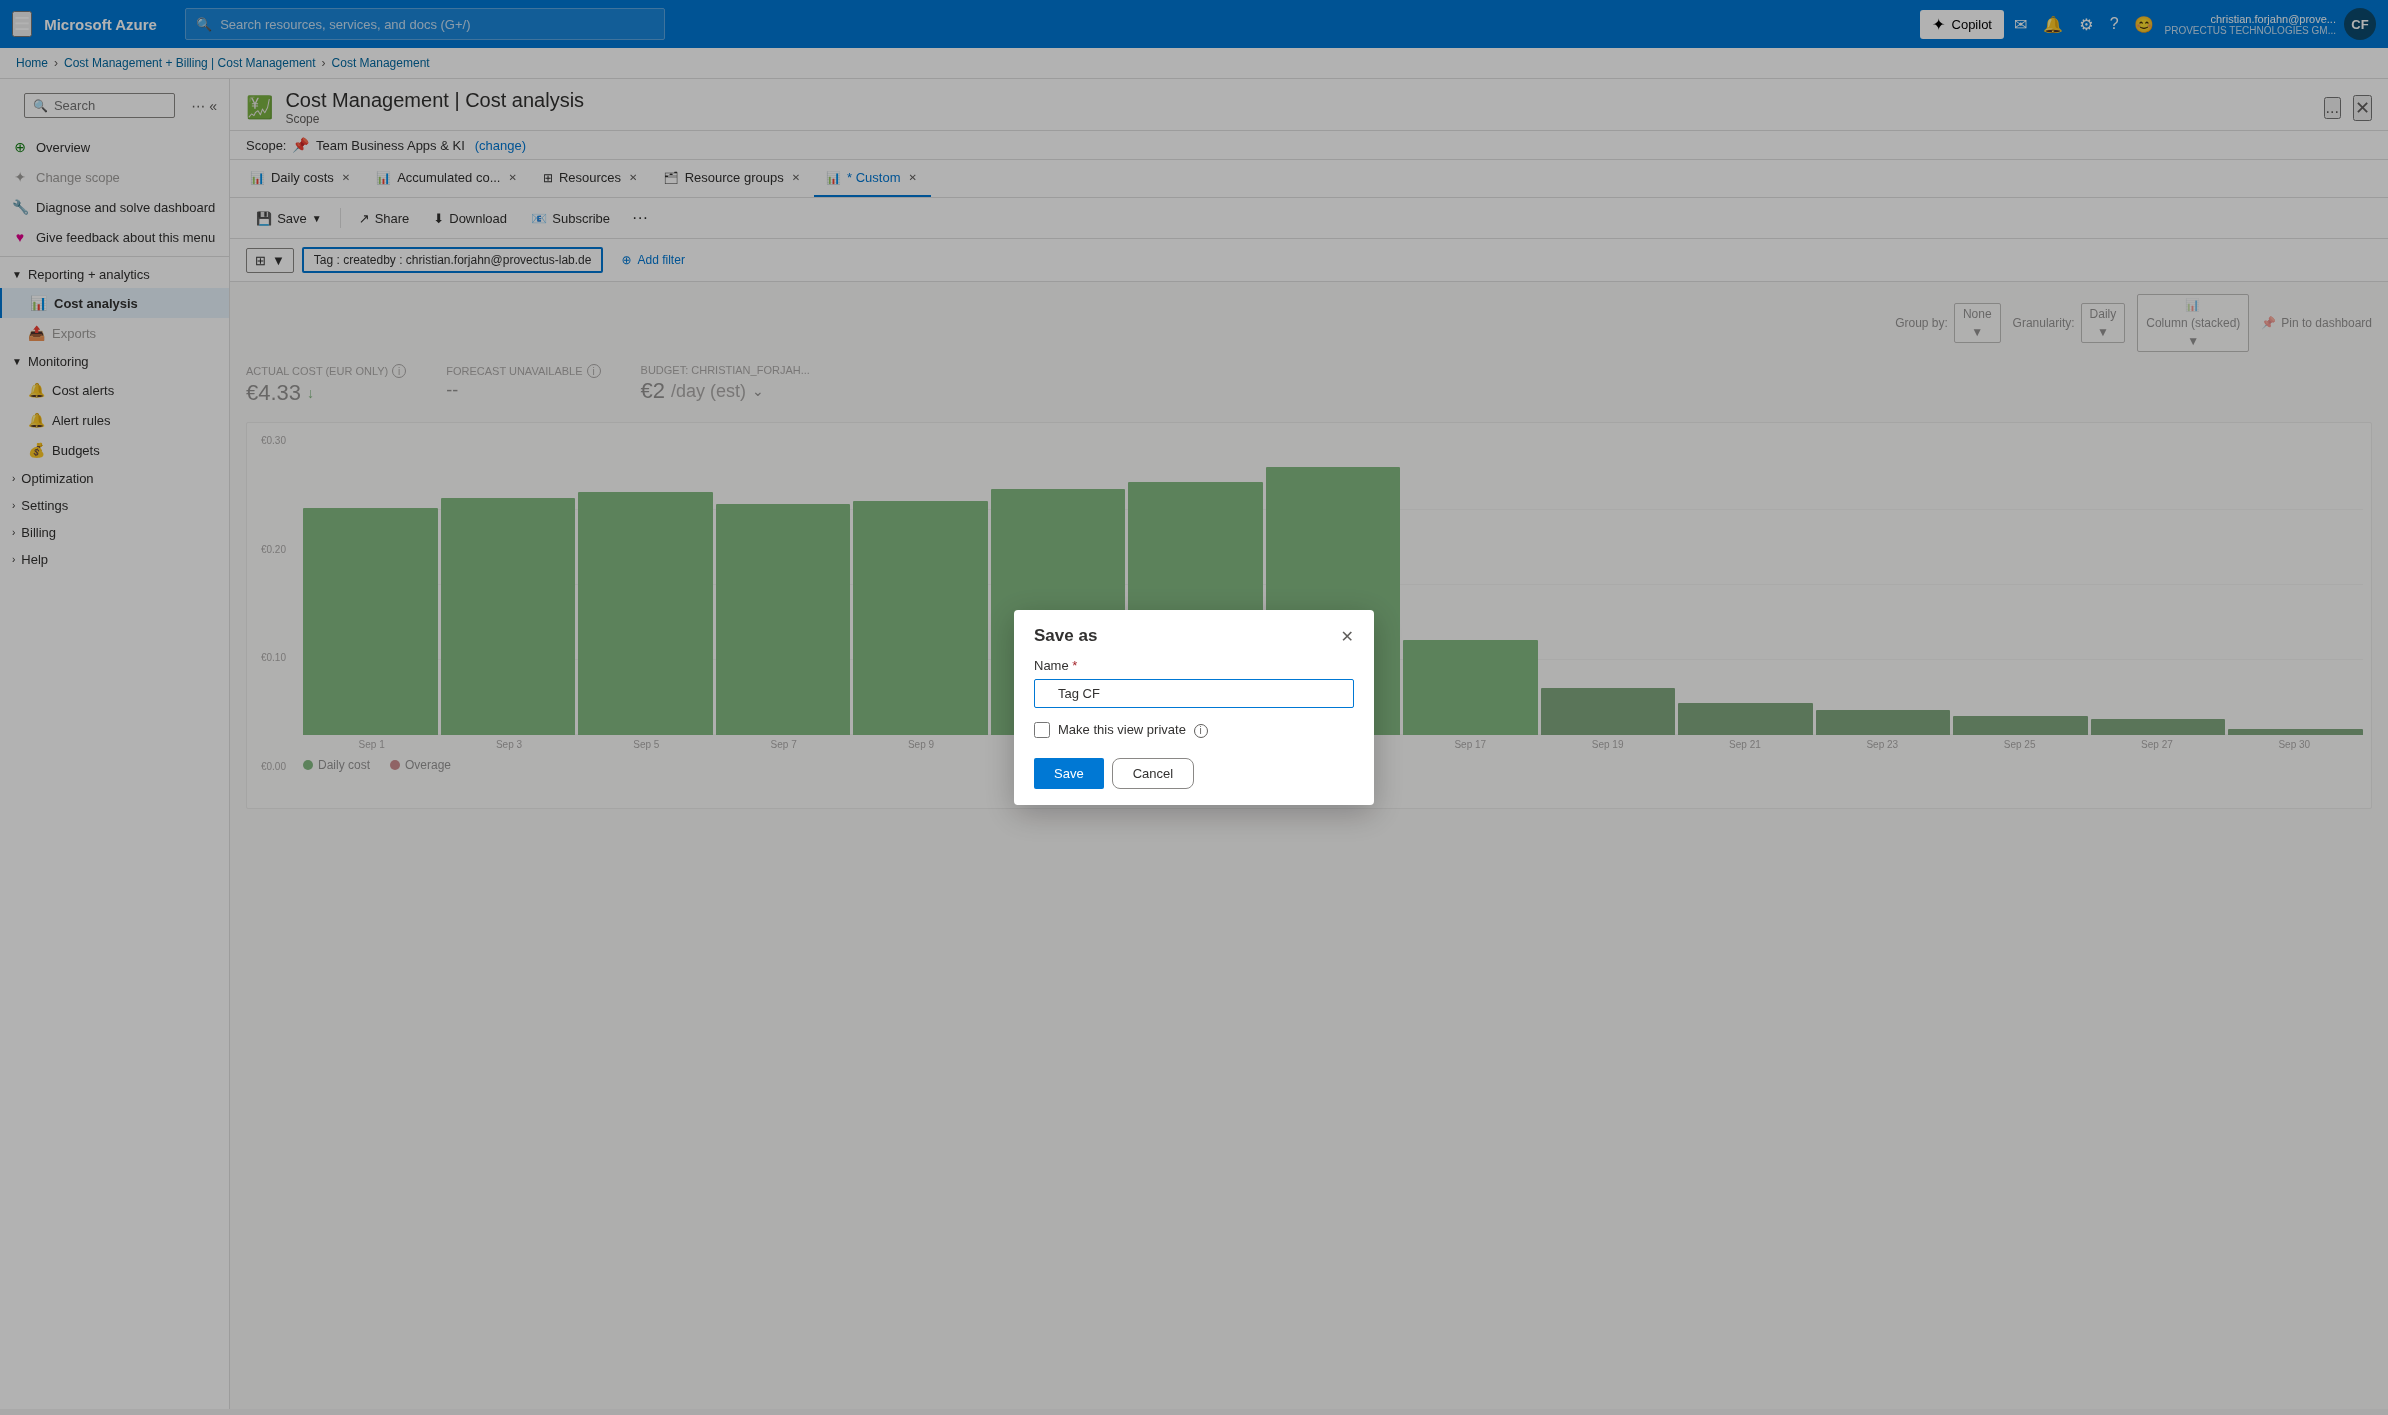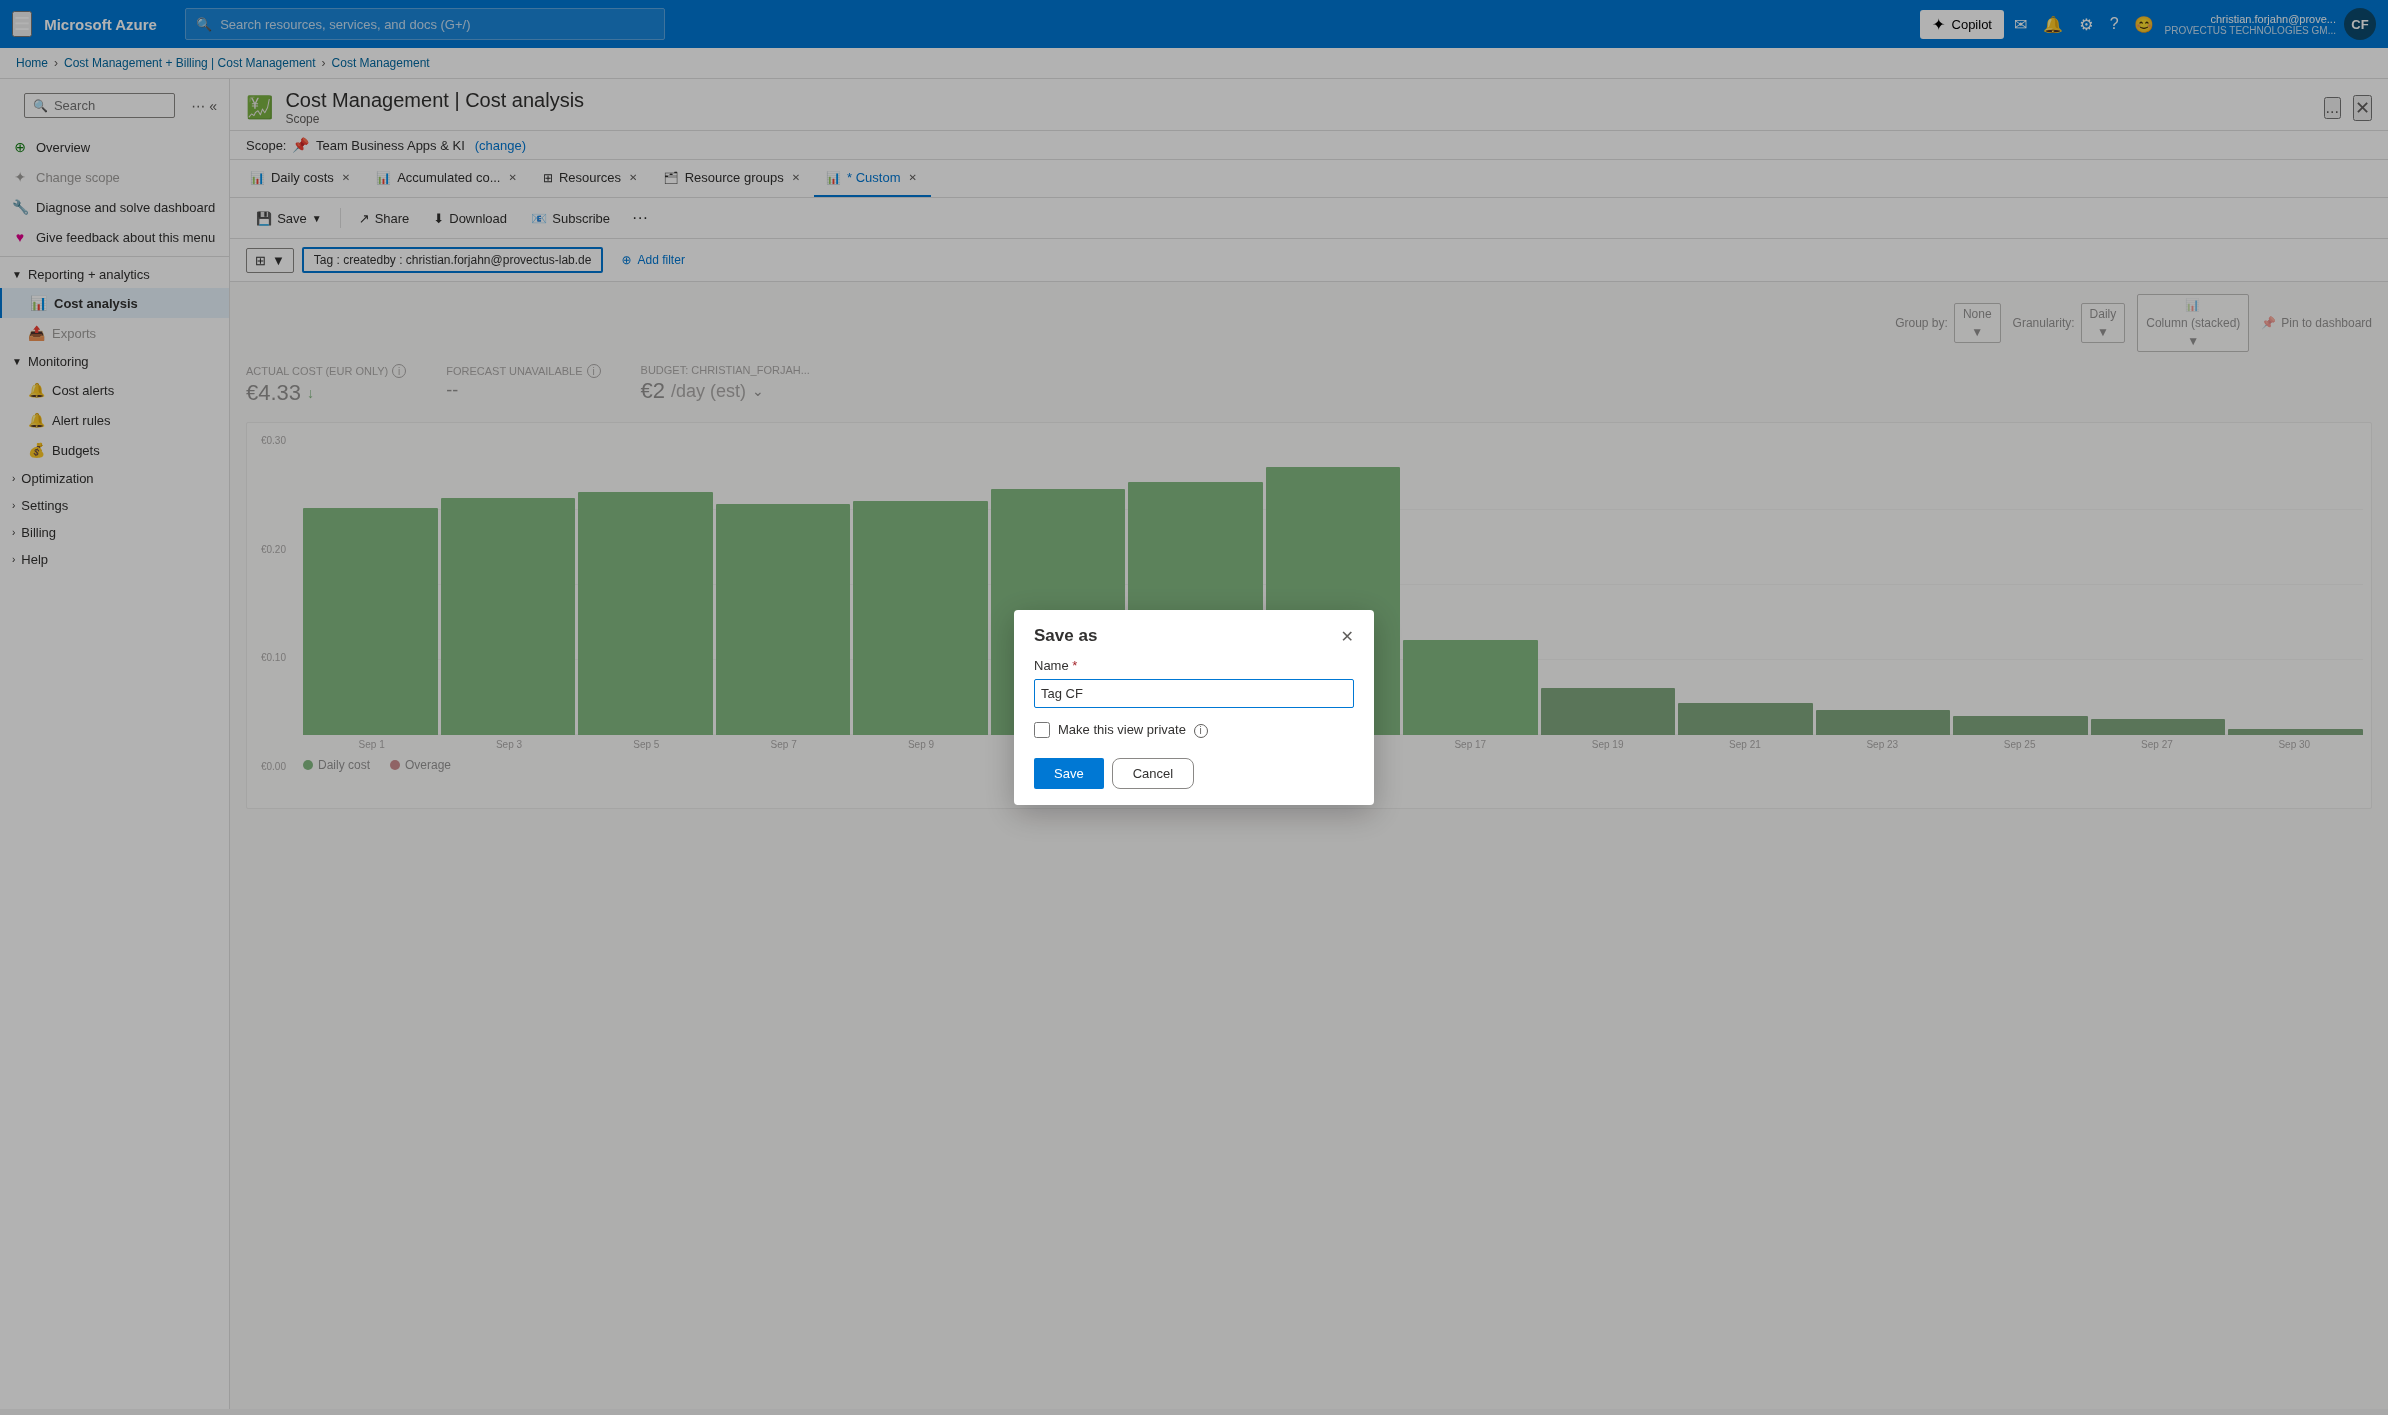--- a/index.html
+++ b/index.html
@@ -175,21 +175,21 @@
       background: white; border-radius: 4px; box-shadow: 0 8px 32px rgba(0,0,0,0.25);
       width: 360px; padding: 0;
     }
     .dialog-header { display: flex; align-items: center; justify-content: space-between; padding: 16px 20px 12px; }
     .dialog-title { font-size: 17px; font-weight: 600; color: #323130; }
     .dialog-close { background: none; border: none; cursor: pointer; font-size: 16px; color: #605e5c; }
     .dialog-body { padding: 0 20px 16px; }
     .dialog-field-label { font-size: 13px; color: #323130; margin-bottom: 6px; }
     .dialog-field-label .required { color: #a4262c; }
     .dialog-input {
-      width: 100%; border: 1px solid #0078d4; border-radius: 2px; padding: 6px 6px;
+      width: 100%; border: 1px solid #0078d4; border-radius: 2px; padding: 6px 23px;
       font-size: 13px; outline: none; color: #323130;
     }
     .dialog-checkbox-row { display: flex; align-items: center; gap: 8px; margin-top: 14px; }
     .dialog-checkbox { width: 16px; height: 16px; cursor: pointer; }
     .dialog-checkbox-label { font-size: 13px; color: #323130; }
     .dialog-actions { display: flex; gap: 8px; margin-top: 20px; }
     .btn-primary {
       background: #0078d4; color: white; border: none; border-radius: 2px;
       padding: 7px 20px; font-size: 13px; cursor: pointer; font-weight: 500;
     }

